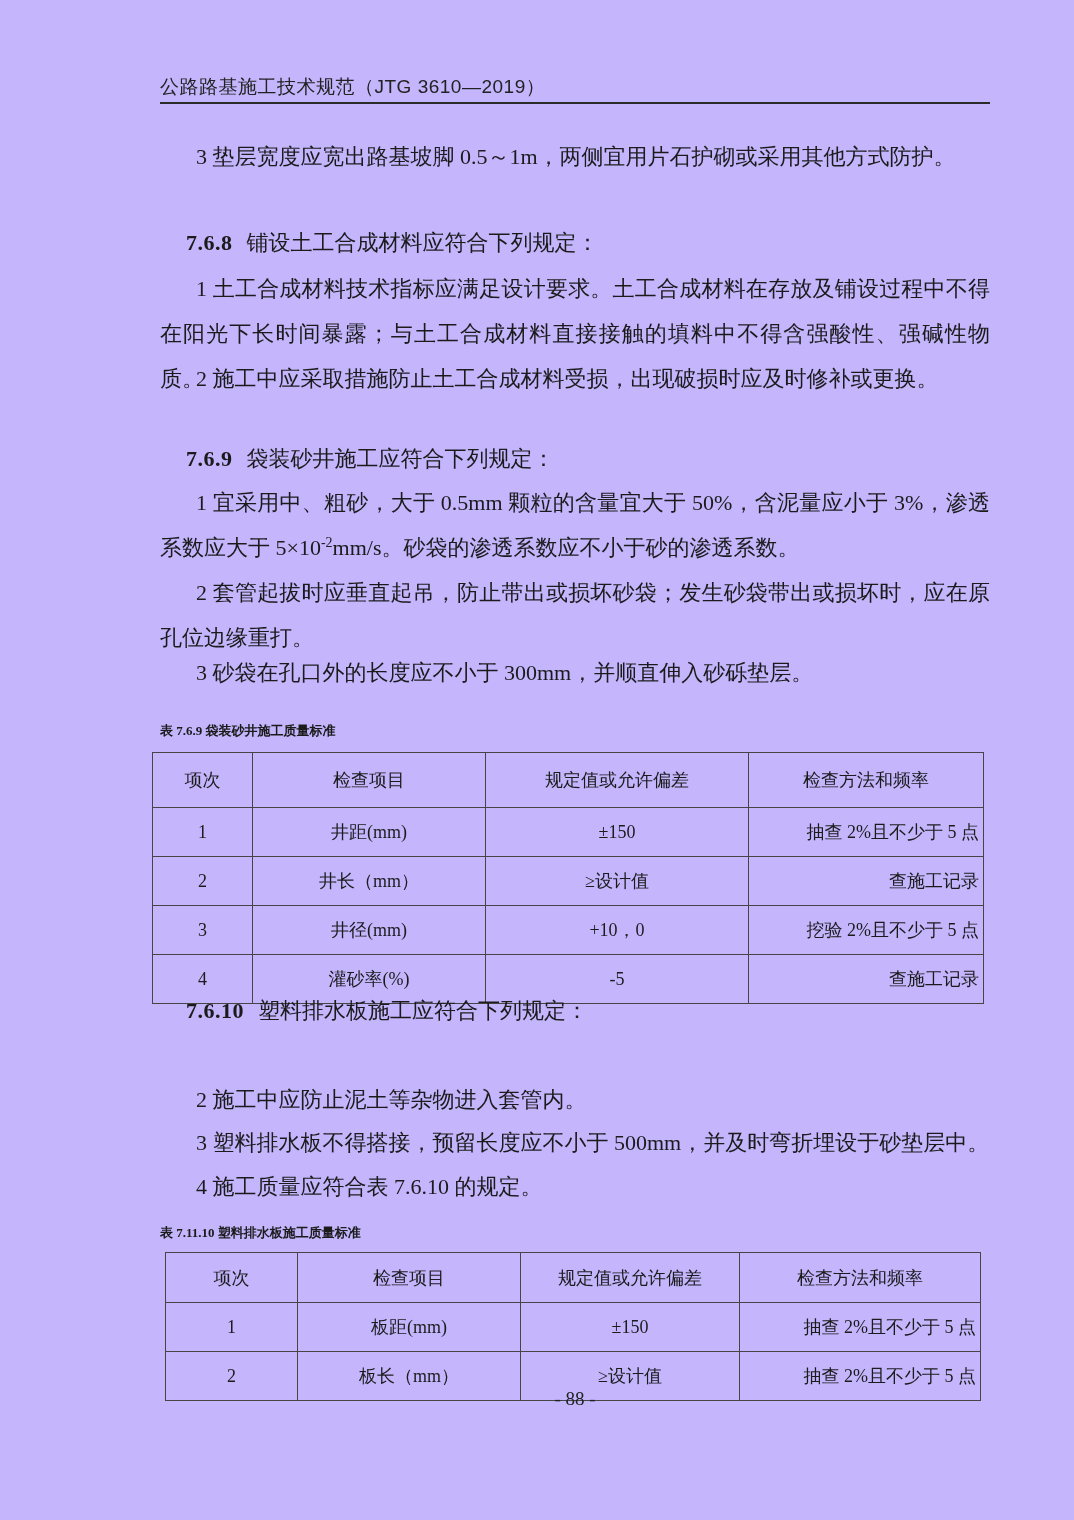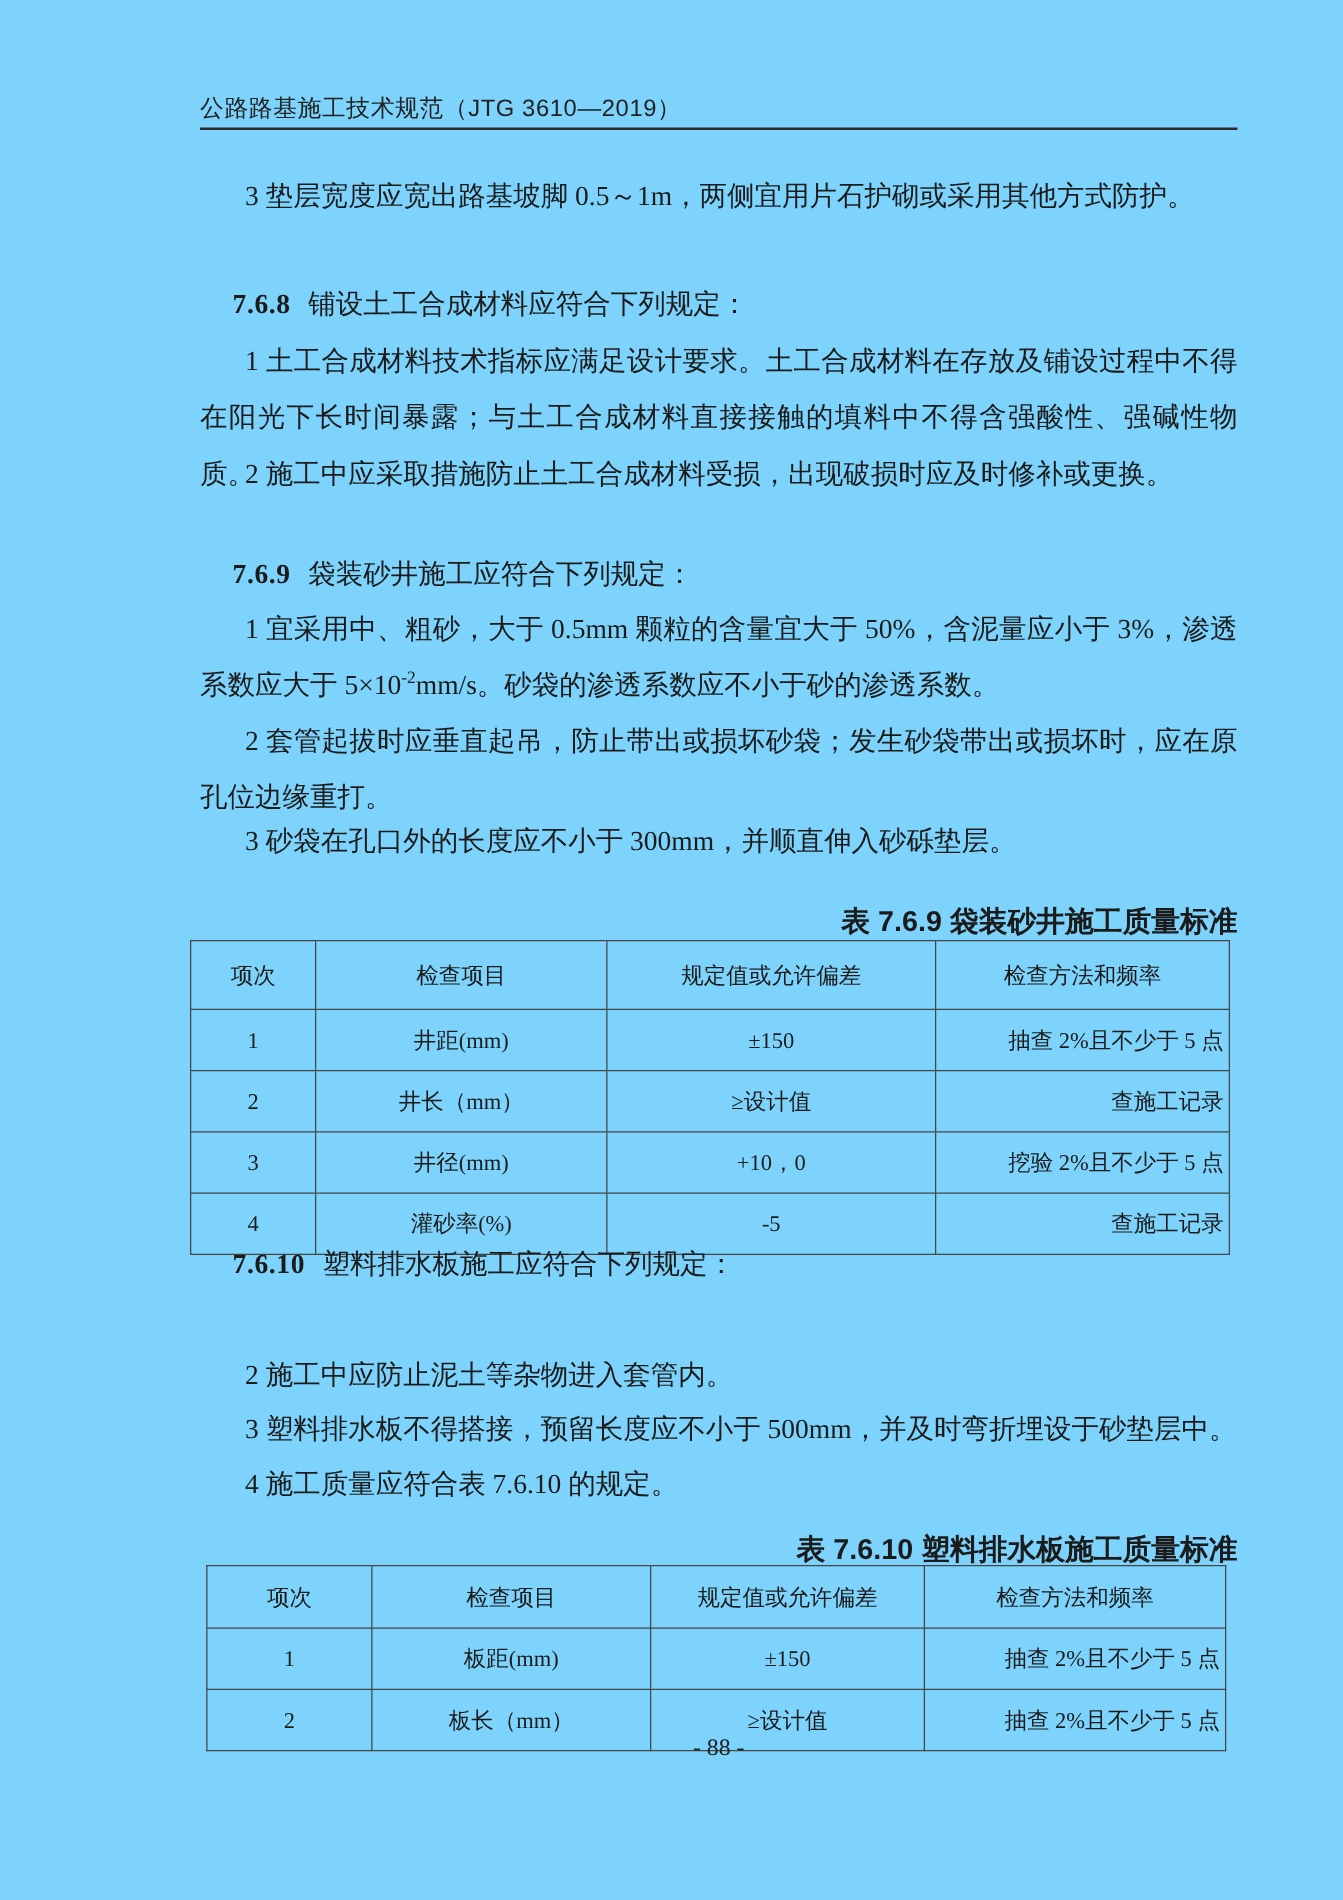--- a/index.html
+++ b/index.html
@@ -1,21 +1,21 @@
 <!DOCTYPE html>
 <html><head>
 <meta charset="utf-8">
 <style>
   * { margin: 0; padding: 0; box-sizing: border-box; }
   html, body { background: #ffffff; }
   .page {
     position: relative;
     width: 1074px;
     height: 1520px;
-    background: #7dd3fc;
+    background: #c4b5fd;
     color: #1b1b1b;
     font-family: "Liberation Serif", "DejaVu Serif", serif;
     overflow: hidden;
   }
   .hdr-title {
     position: absolute;
     left: 160px; top: 74px;
     width: 830px;
     font-family: "Liberation Sans", "DejaVu Sans", sans-serif;
     font-size: 19px;
@@ -38,24 +38,24 @@
     color: #1b1b1b;
   }
   .item { text-indent: 36px; }
   .heading { text-indent: 26px; }
   .heading .num { font-weight: bold; letter-spacing: 0.5px; margin-right: 14px; }
   sup.small { font-size: 14px; vertical-align: super; line-height: 0; }
   .tbl-caption {
     position: absolute;
     left: 160px;
     width: 830px;
-    text-align: right;
-    font-family: Liberation Sans, sans-serif;
+    text-align: left;
+    font-family: Liberation Serif, serif;
     font-weight: bold;
-    font-size: 23px;
+    font-size: 13px;
     color: #1b1b1b;
   }
   table.qtable {
     position: absolute;
     border-collapse: collapse;
     table-layout: fixed;
     font-size: 18px;
     color: #1b1b1b;
   }
   table.qtable th, table.qtable td {
@@ -150,21 +150,21 @@
 
   <p class="blk heading" style="top:988px"><span class="num">7.6.10</span><span>塑料排水板施工应符合下列规定：</span></p>
 
 
   <p class="blk item" style="top:1077px">2  施工中应防止泥土等杂物进入套管内。</p>
 
   <p class="blk item" style="top:1120px">3  塑料排水板不得搭接，预留长度应不小于 500mm，并及时弯折埋设于砂垫层中。</p>
 
   <p class="blk item" style="top:1164px">4  施工质量应符合表 7.6.10 的规定。</p>
 
-  <div class="tbl-caption" style="top:1224px">表 7.6.10 塑料排水板施工质量标准</div>
+  <div class="tbl-caption" style="top:1224px">表 7.11.10 塑料排水板施工质量标准</div>
 
   <table class="qtable" id="table2" style="left:165px; top:1252px; width:815px">
     <colgroup>
       <col style="width:132px">
         <col style="width:223px">
         <col style="width:219px">
         <col style="width:241px">
     </colgroup>
     <tbody>
         <tr>

